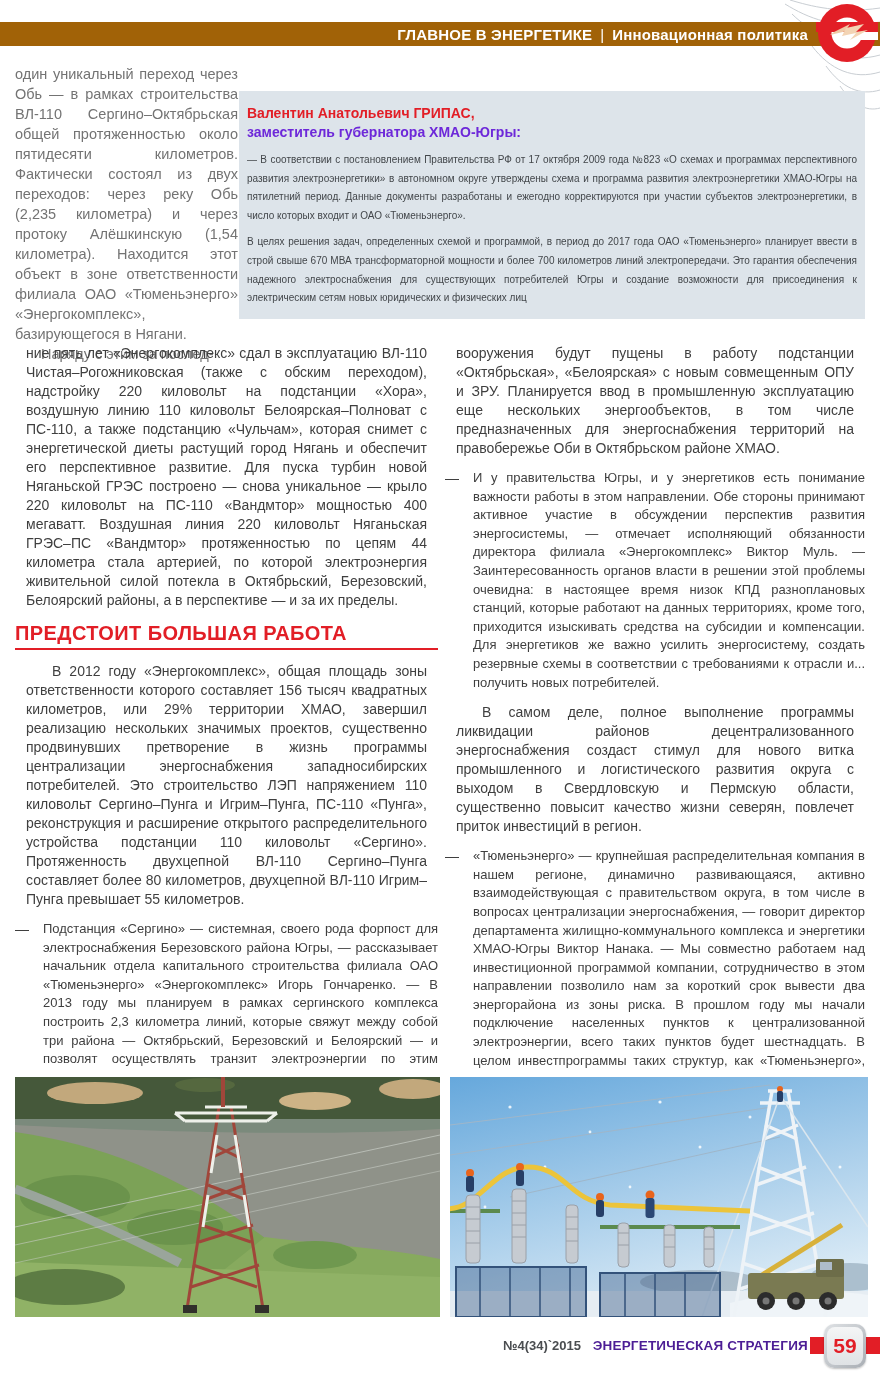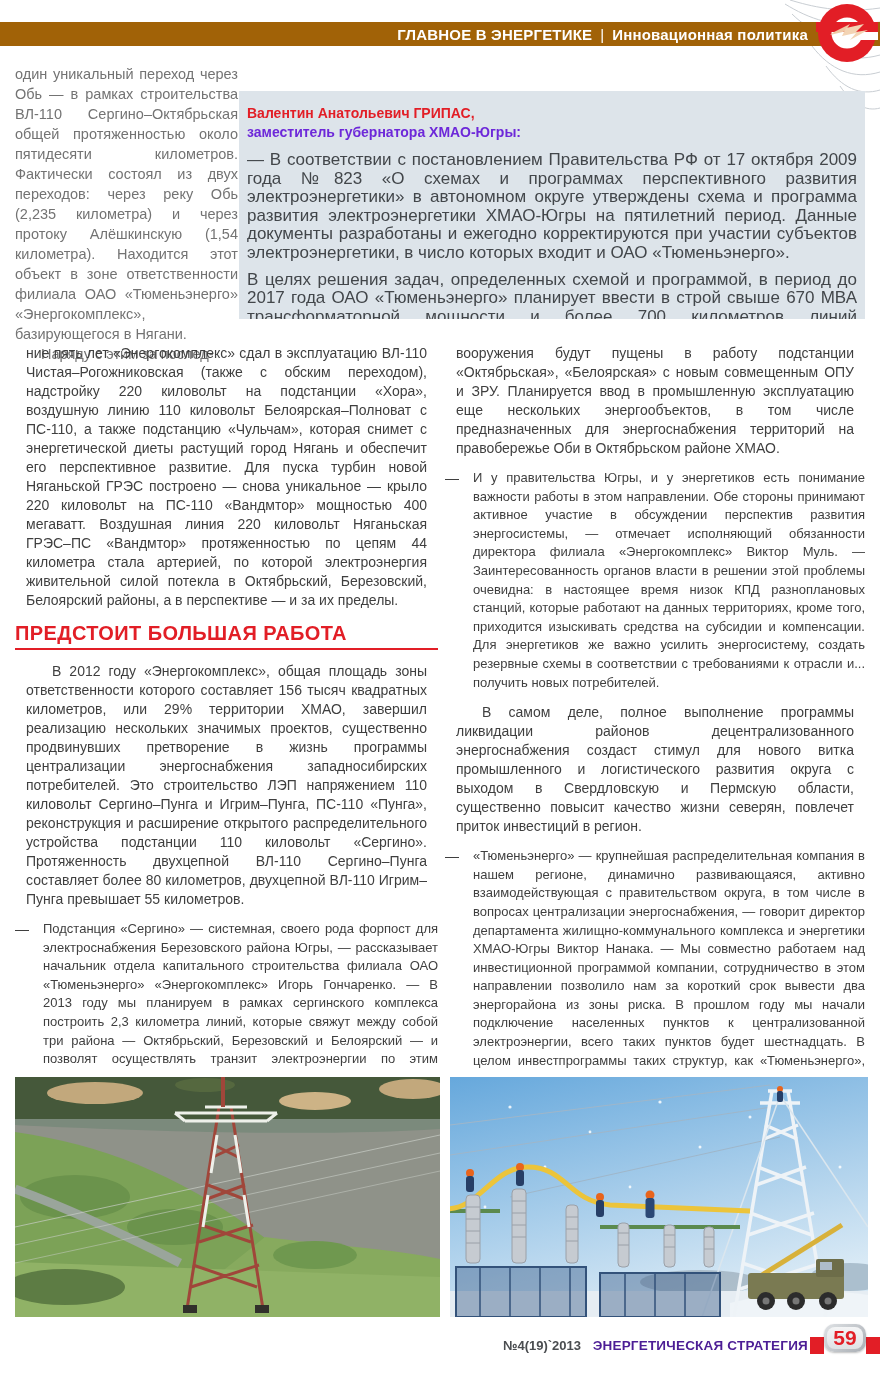--- a/index.html
+++ b/index.html
@@ -18,21 +18,21 @@
   .intro-col{position:absolute;left:15px;top:64px;width:223px;font-size:14.5px;line-height:20px;
              text-align:justify;color:#737373;}
   .intro-col p{margin:0;}
   .intro-col p.ind{text-indent:26px;}
 
   
   .quote-box{position:absolute;left:239px;top:62px;width:626px;height:228px;background:#dde4ea;
              box-sizing:border-box;padding:13px 8px;overflow:hidden;margin-top:29px;}
   .quote-box .qname{color:#e21e26;font-weight:bold;font-size:14px;line-height:19px;margin:0;}
   .quote-box .qrole{color:#6d28d9;font-weight:bold;font-size:14px;line-height:19px;margin:0 0 9px 0;}
-  .quote-box p.qp{margin:0 0 8px 0;font-size:17px;line-height:18.6px;text-align:justify;color:#42464a;}
+  .quote-box p.qp{margin:0 0 8px 0;font-size:10px;line-height:18.6px;text-align:justify;color:#42464a;}
 
   
   .col{position:absolute;top:333px;font-size:14px;line-height:19px;text-align:justify;overflow:hidden;height:736px;}
   .col-left{left:15px;width:423px;}
   .col-right{left:445px;width:420px;}
   .col p{margin:11px;}
   .col p.ind{text-indent:26px;}
   .section-head{color:#e21e26;font-weight:bold;font-size:20px;letter-spacing:.4px;margin:14px 0 5px 0;text-align:left;}
   .section-rule{height:2px;background:#e21e26;margin:0 0 12px 0;}
   .dash-item{display:flex;margin:0;}
@@ -46,21 +46,21 @@
   .photo-left{left:15px;width:425px;}
   .photo-right{left:450px;width:418px;}
   .photo svg{display:block;}
 
   
   .footer-text{position:absolute;top:1338px;right:72px;font-size:13px;white-space:nowrap;text-align:right;}
   .footer-text .issue{font-weight:bold;color:#4a4d50;margin-right:8px;}
   .footer-text .journal{font-weight:bold;color:#4c1d95;font-size:13.5px;letter-spacing:.2px;}
   .footer-bar-left{position:absolute;top:1337px;right:56px;width:14px;height:17px;background:#e21e26;}
   .footer-strip-right{position:absolute;top:1337px;right:0;width:14px;height:17px;background:#e21e26;}
-  .page-badge{position:absolute;top:1324px;right:14px;width:42px;height:28px;border-radius:10px;
+  .page-badge{position:absolute;top:1324px;right:14px;width:42px;height:44px;border-radius:10px;
               background:linear-gradient(135deg,#dfe2e5 0%,#a9aeb4 100%);box-shadow:0 1px 2px rgba(0,0,0,.25);}
   .page-badge .inner{position:absolute;inset:3px;border-radius:8px;background:linear-gradient(180deg,#f4f5f6,#dfe2e5);
                      display:flex;align-items:center;justify-content:center;}
   .page-badge .num{color:#e21e26;font-weight:bold;font-size:21px;}
 </style>
 </head>
 <body>
 
 <div class="page">
 
@@ -262,21 +262,21 @@
           <circle cx="316" cy="224" r="3.5" fill="#777"></circle>
         <circle cx="346" cy="224" r="9" fill="#2c2c2c"></circle>
           <circle cx="346" cy="224" r="3.5" fill="#777"></circle>
         <circle cx="378" cy="224" r="9" fill="#2c2c2c"></circle>
           <circle cx="378" cy="224" r="3.5" fill="#777"></circle>
       </g>
     </svg>
   </div>
 
   <div class="footer-text">
-    <span class="issue">№4(19)`2013</span>
+    <span class="issue">№4(34)`2015</span>
     <span class="journal">ЭНЕРГЕТИЧЕСКАЯ СТРАТЕГИЯ</span>
   </div>
   <div class="footer-bar-left"></div>
   <div class="footer-strip-right"></div>
   <div class="page-badge">
     <div class="inner">
       <span class="num">59</span>
     </div>
   </div>
 

